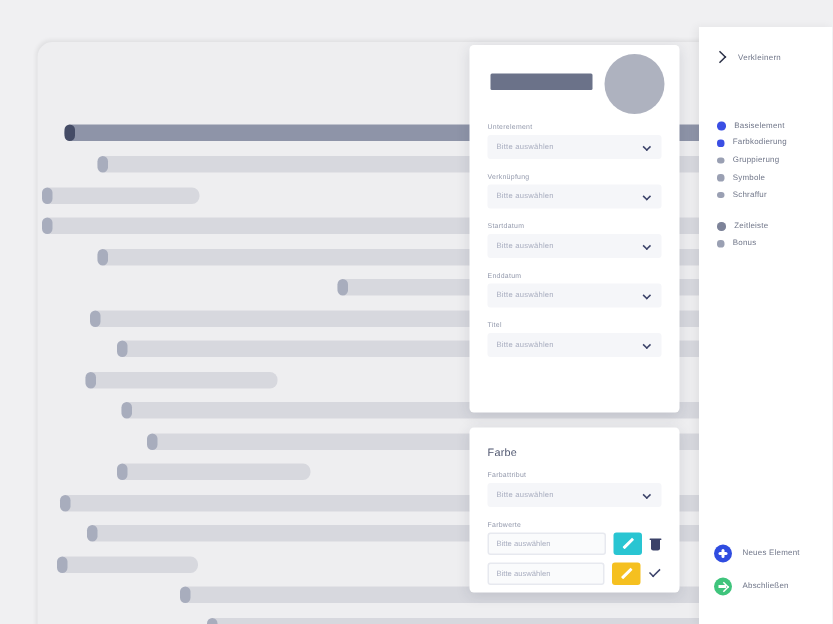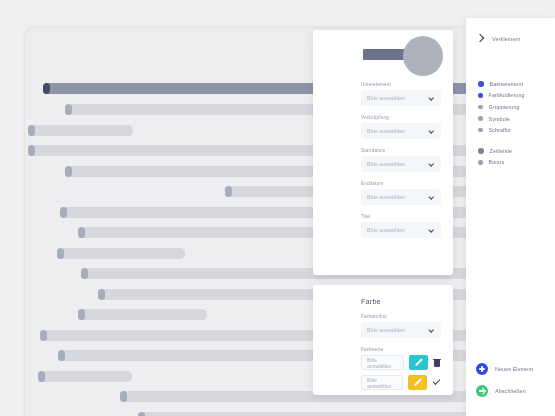--- a/index.html
+++ b/index.html
@@ -90,21 +90,20 @@
     width: 5.5px; height: 1.4px; background: #fff;
   }
   .action-label { font-size: 5.3px; color: #6f7588; letter-spacing: .15px; }
 
   
   .panel {
     position: absolute;
     background: #ffffff;
     border-radius: 3px;
     box-shadow: 0 2px 9px rgba(40,45,70,0.13);
-    padding-left: 36px;
   }
   .panel-top { left: 313px; top: 30px; width: 140px; height: 245px; }
   .panel-bottom { left: 313px; top: 285px; width: 140px; height: 110px; }
 
   .panel-head { position: relative; height: 52px; }
   .title-placeholder {
     position: absolute; left: 14px; top: 19px;
     width: 68px; height: 11px;
     background: #6b7289; border-radius: 1px;
   }

